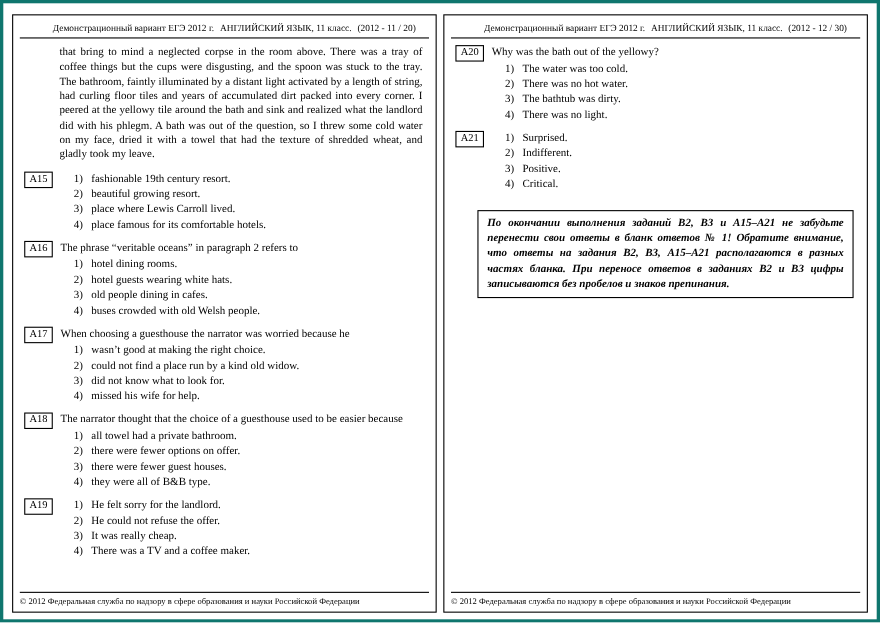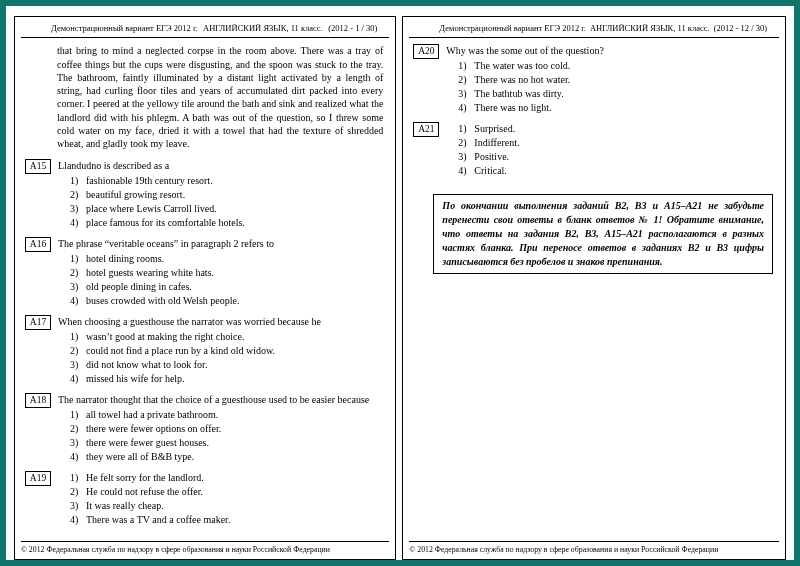--- a/index.html
+++ b/index.html
@@ -4,21 +4,21 @@
 <style>
   * { margin:0; padding:0; box-sizing:border-box; }
   html,body { background:#ffffff; }
   body {
     width:800px; height:566px;
     font-family:"Liberation Serif", serif;
     color:#000;
   }
   .canvas {
     width:800px; height:566px;
-    border:6px solid #0f766e;
+    border:3px solid #0f766e;
     background:#fff;
     display:flex;
     gap:6px;
     padding:10px 8px;
   }
   .page {
     width:386px; height:544px;
     border:1px solid #000;
     background:#fff;
     display:flex;
@@ -83,31 +83,30 @@
 </style>
 </head>
 <body>
 
 <div class="canvas">
 
   <div class="page">
     <div class="page-header">
       <span>Демонстрационный вариант ЕГЭ 2012 г.</span>
       <span class="hdr-sp">АНГЛИЙСКИЙ ЯЗЫК, 11 класс.</span>
-      <span>(2012 - 1 / 30)</span>
+      <span>(2012 - 11 / 20)</span>
     </div>
     <div class="rule"></div>
 
     <div class="page-body">
       <p class="lead-paragraph">that bring to mind a neglected corpse in the room above. There was a tray of coffee things but the cups were disgusting, and the spoon was stuck to the tray. The bathroom, faintly illuminated by a distant light activated by a length of string, had curling floor tiles and years of accumulated dirt packed into every corner. I peered at the yellowy tile around the bath and sink and realized what the landlord did with his phlegm. A bath was out of the question, so I threw some cold water on my face, dried it with a towel that had the texture of shredded wheat, and gladly took my leave.</p>
 
       <div class="question">
         <div class="qlabel">A15</div>
         <div class="qbody">
-          <div class="stem">Llandudno is described as a</div>
           <div class="opt">
               <span class="optnum">1)</span>
               <span class="opttext">fashionable 19th century resort.</span>
             </div>
           <div class="opt">
               <span class="optnum">2)</span>
               <span class="opttext">beautiful growing resort.</span>
             </div>
           <div class="opt">
               <span class="optnum">3)</span>
@@ -223,21 +222,21 @@
       <span class="hdr-sp">АНГЛИЙСКИЙ ЯЗЫК, 11 класс.</span>
       <span>(2012 - 12 / 30)</span>
     </div>
     <div class="rule"></div>
 
     <div class="page-body">
 
       <div class="question">
         <div class="qlabel">A20</div>
         <div class="qbody">
-          <div class="stem">Why was the some out of the question?</div>
+          <div class="stem">Why was the bath out of the yellowy?</div>
           <div class="opt">
               <span class="optnum">1)</span>
               <span class="opttext">The water was too cold.</span>
             </div>
           <div class="opt">
               <span class="optnum">2)</span>
               <span class="opttext">There was no hot water.</span>
             </div>
           <div class="opt">
               <span class="optnum">3)</span>

